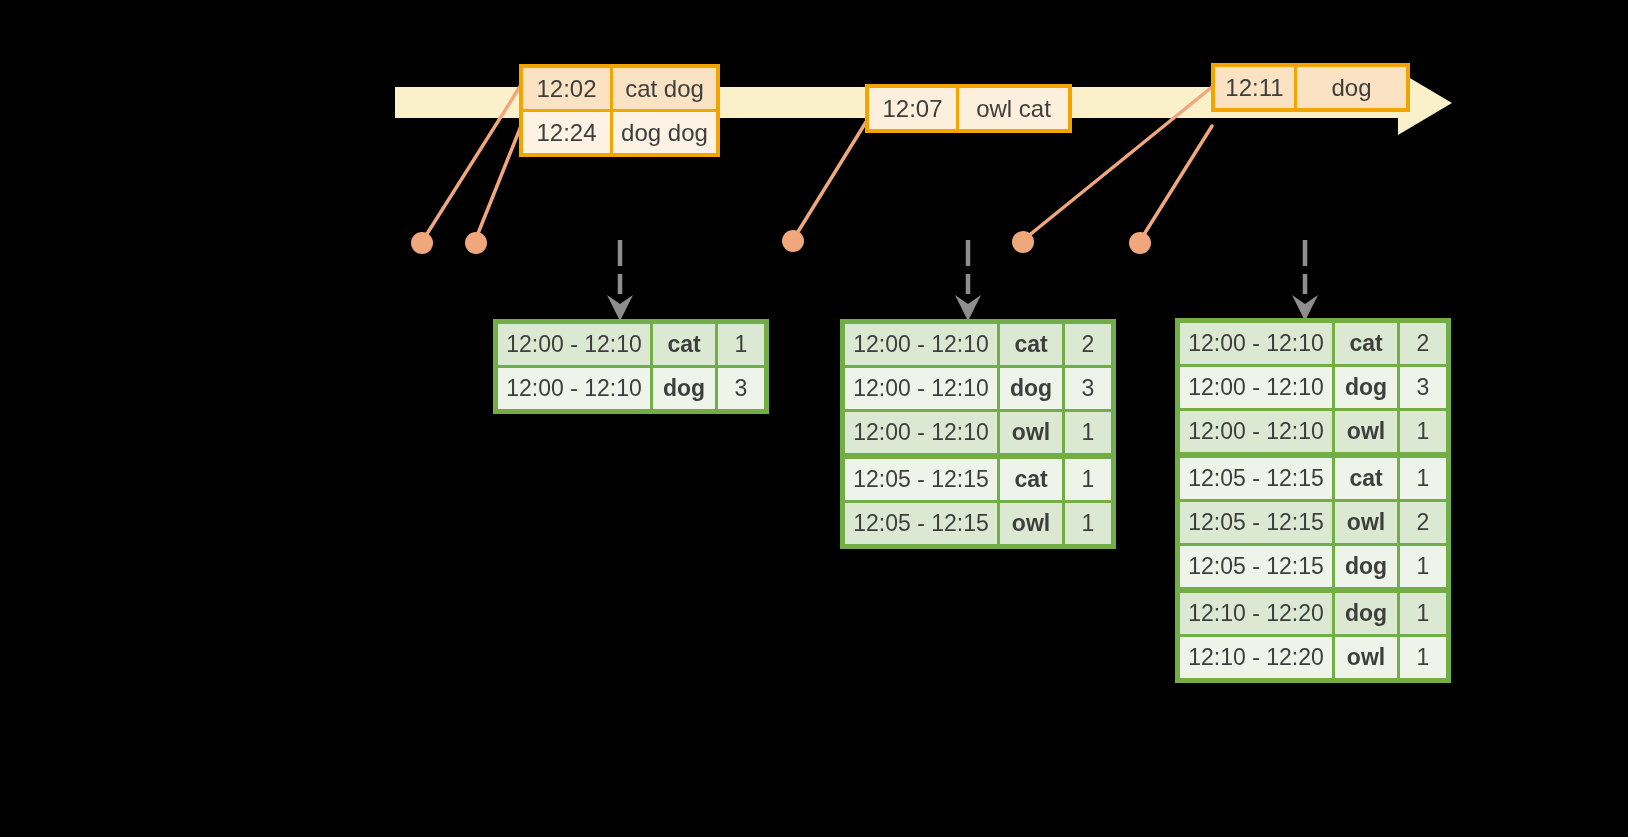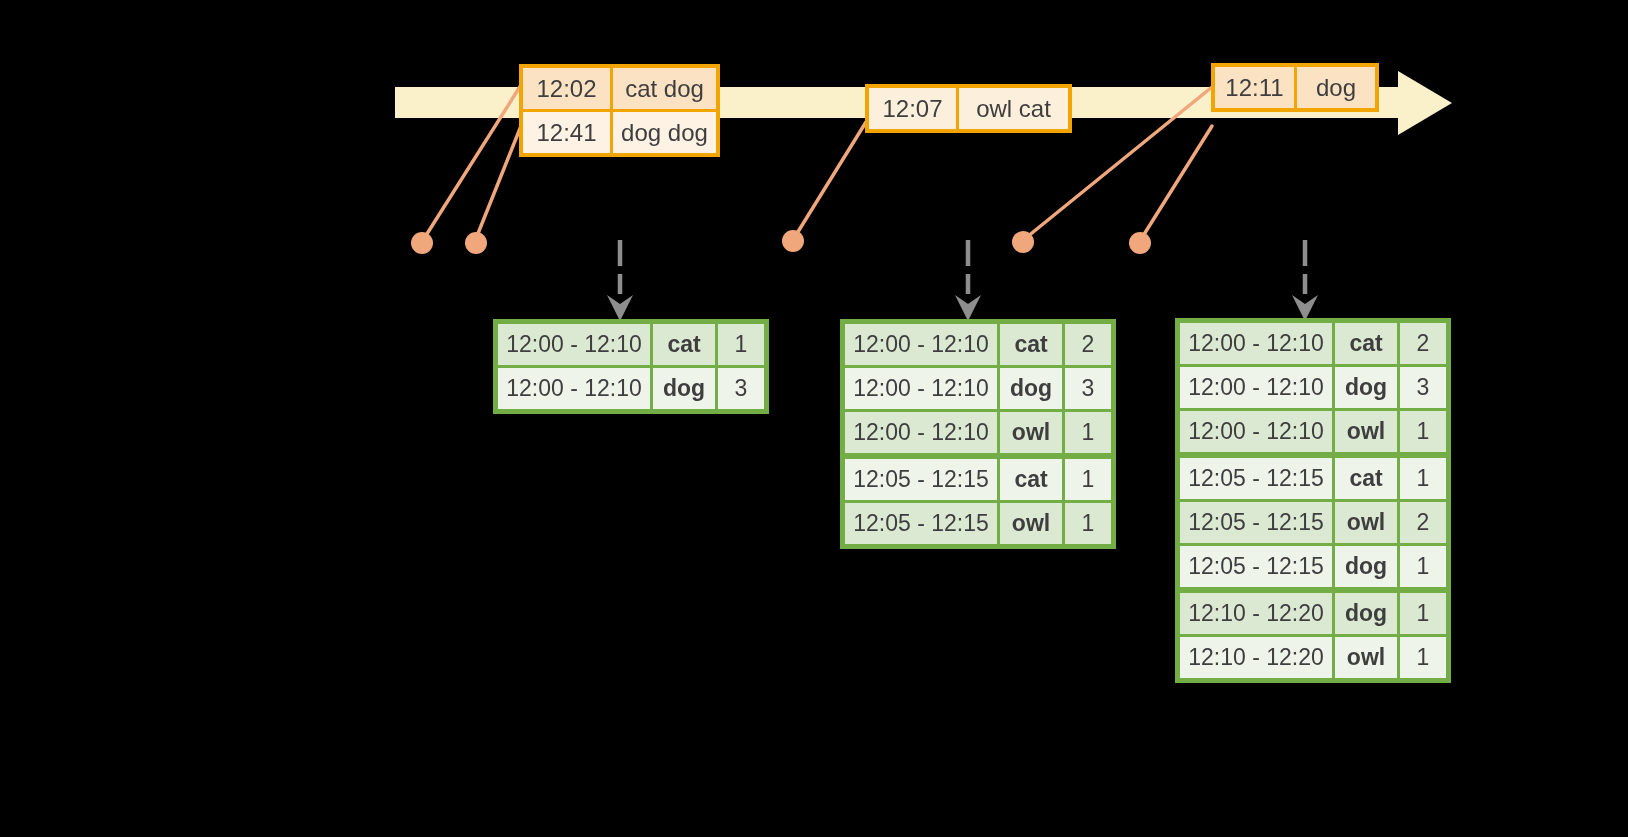--- a/index.html
+++ b/index.html
@@ -71,36 +71,36 @@
     </g>
   </svg>
 
   <table class="etable e1" style="left:519px;top:64px;width:201px;">
     <tbody>
         <tr>
       <td class="tcol">12:02</td>
       <td>cat dog</td>
     </tr>
     <tr>
-      <td class="tcol">12:41</td>
+      <td class="tcol">12:24</td>
       <td>dog dog</td>
     </tr>
   </tbody>
     </table>
 
   <table class="etable e2 single" style="left:865px;top:84px;width:207px;">
     <tbody>
         <tr>
       <td class="tcol">12:07</td>
       <td>owl cat</td>
     </tr>
   </tbody>
     </table>
 
-  <table class="etable e3" style="left:1211px;top:63px;width:168px;">
+  <table class="etable e3" style="left:1211px;top:63px;width:199px;">
     <tbody>
         <tr>
       <td class="tcol">12:11</td>
       <td>dog</td>
     </tr>
   </tbody>
     </table>
 
   <table class="rtable" style="left:493px;top:319px;width:254px;">
     <tbody>

